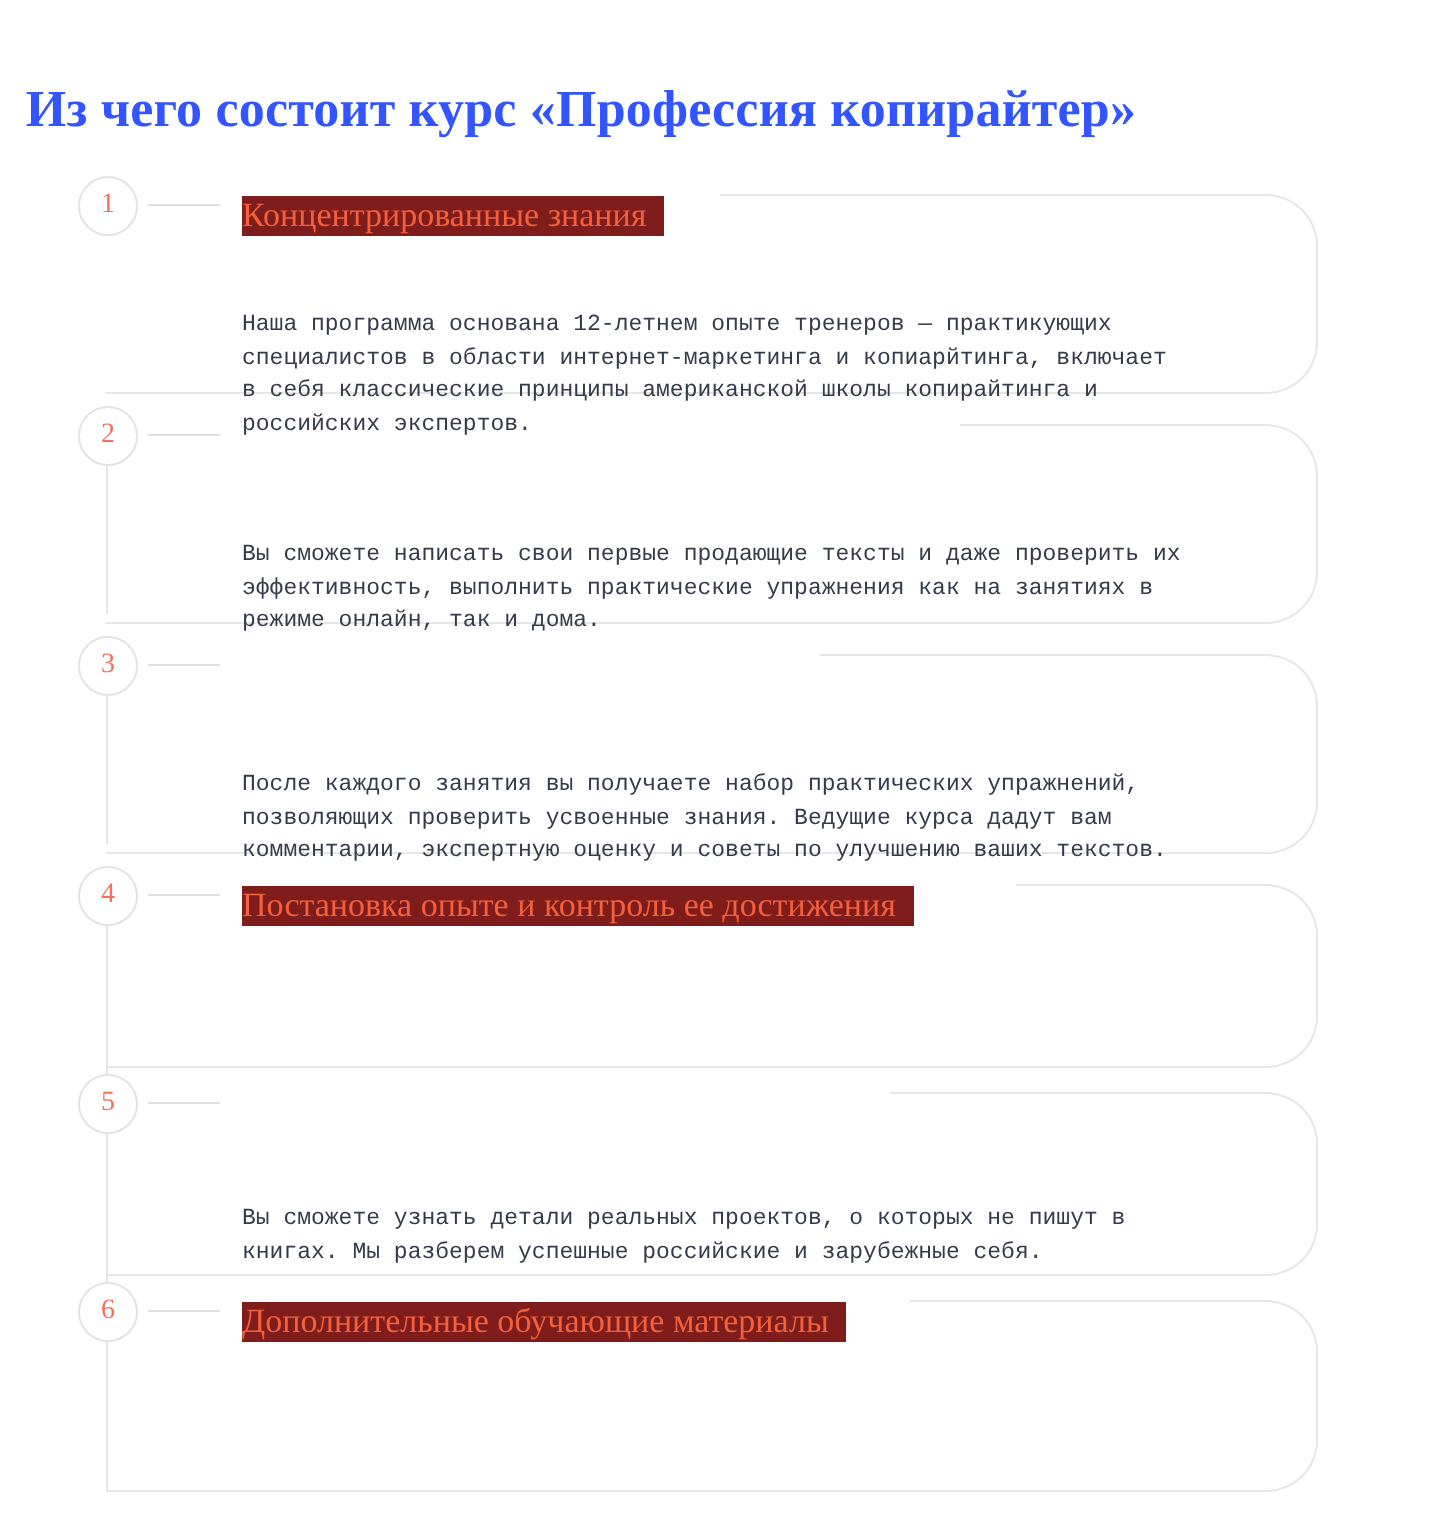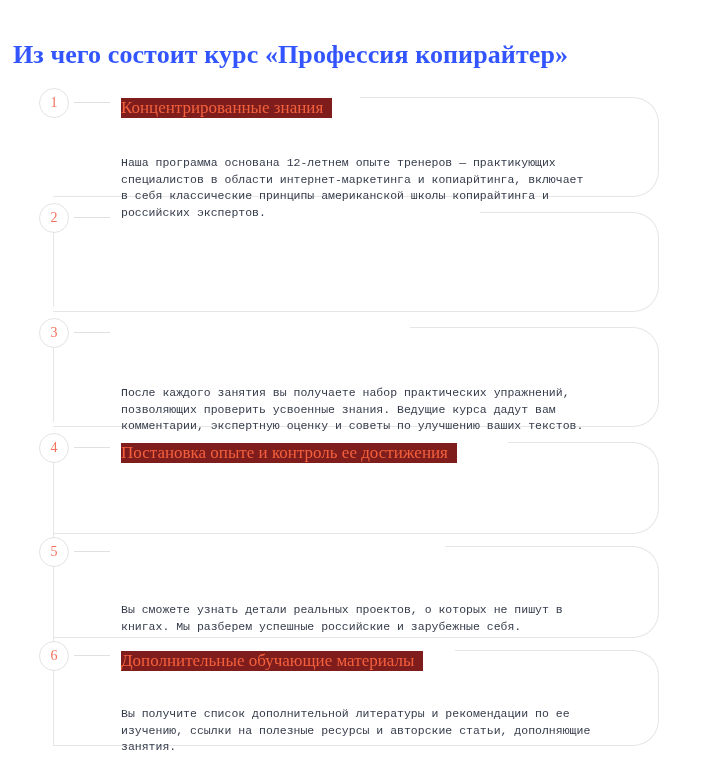--- a/index.html
+++ b/index.html
@@ -164,20 +164,21 @@
       <div class="step-heading">Концентрированные знания</div>
       <div class="step-body">Наша программа основана 12-летнем опыте тренеров — практикующих специалистов в области интернет-маркетинга и копиарйтинга, включает в себя классические принципы американской школы копирайтинга и российских экспертов.</div>
     </div>
 
     <div class="step s2">
       <div class="bracket"></div>
       <div class="title-mask" style="width: 420px;"></div>
       <div class="left-rail"></div>
       <div class="badge">2</div>
       <div class="dash"></div>
+      <div class="step-body">Вы сможете написать свои первые продающие тексты и даже проверить их эффективность, выполнить практические упражнения как на занятиях в режиме онлайн, так и дома.</div>
     </div>
 
     <div class="step s3">
       <div class="bracket"></div>
       <div class="title-mask" style="width: 350px;"></div>
       <div class="left-rail"></div>
       <div class="badge">3</div>
       <div class="dash"></div>
       <div class="step-body">После каждого занятия вы получаете набор практических упражнений, позволяющих проверить усвоенные знания. Ведущие курса дадут вам комментарии, экспертную оценку и советы по улучшению ваших текстов.</div>
     </div>
@@ -200,17 +201,16 @@
       <div class="step-body">Вы сможете узнать детали реальных проектов, о которых не пишут в книгах. Мы разберем успешные российские и зарубежные себя.</div>
     </div>
 
     <div class="step s6">
       <div class="bracket"></div>
       <div class="title-mask" style="width: 395px;"></div>
       <div class="left-rail"></div>
       <div class="badge">6</div>
       <div class="dash"></div>
       <div class="step-heading">Дополнительные обучающие материалы</div>
-      <div class="step-body">Вы получите список дополнительной литературы и рекомендации по ее изучению, ссылки на полезные ресурсы и авторские статьи, дополняющие занятия.</div>
     </div>
 
   </div>
 </div>
 
 </body></html>

